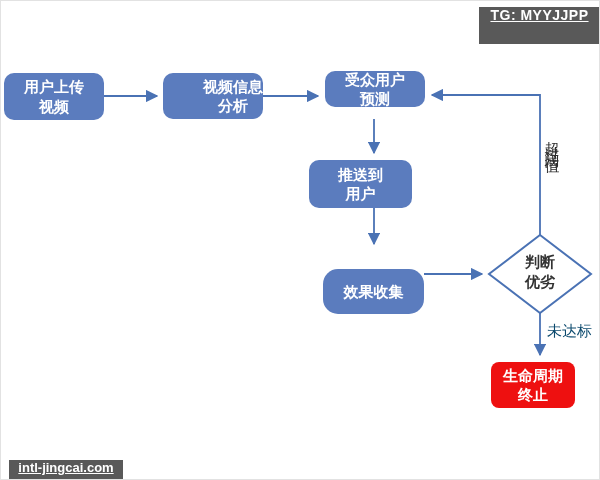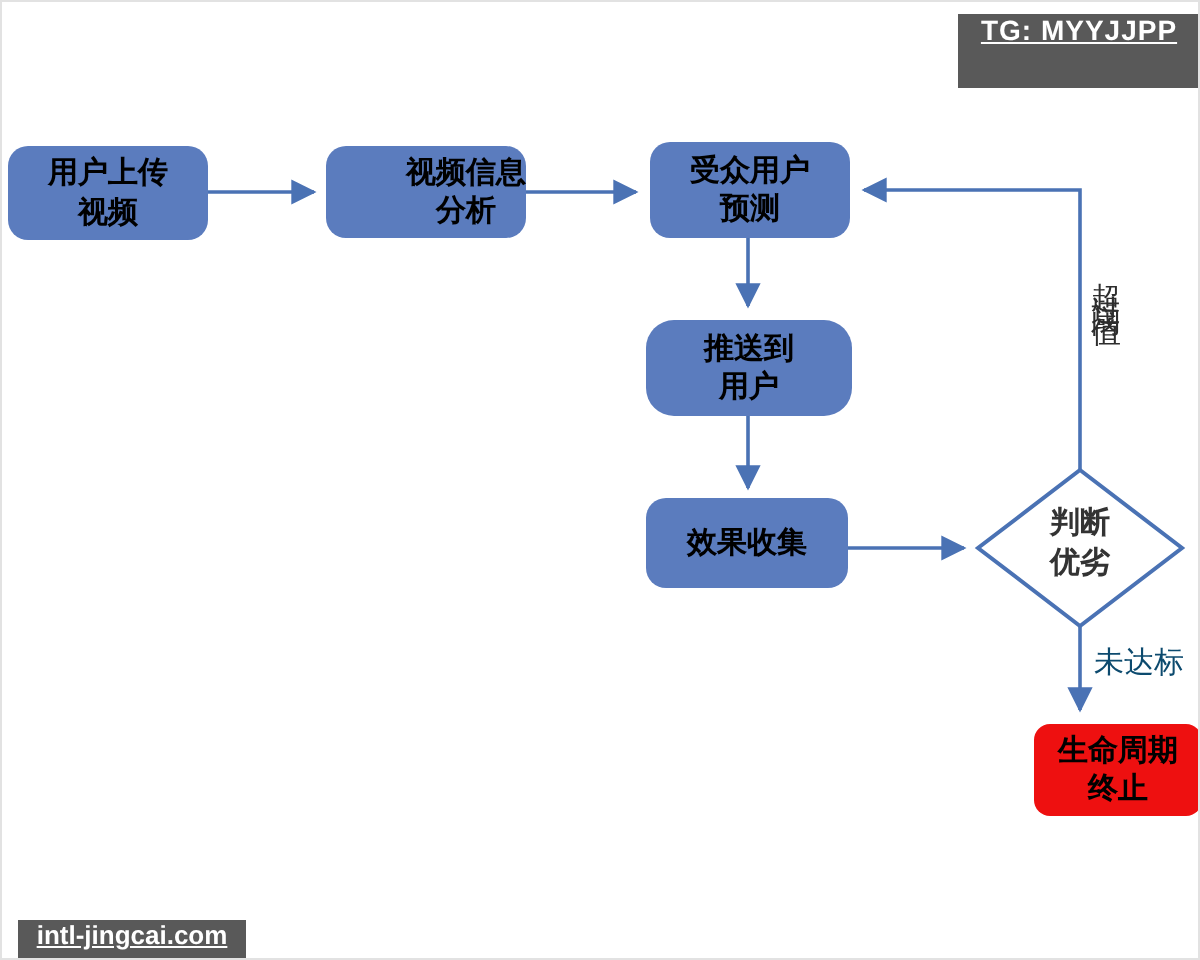--- a/index.html
+++ b/index.html
@@ -15,39 +15,39 @@
   }
   .connectors {
     position: absolute;
     left: 0; top: 0;
     width: 600px; height: 480px;
     pointer-events: none;
   }
   .node {
     position: absolute;
     background: #5b7cbe;
-    color: #000000;
+    color: #ffffff;
     border-radius: 10px;
     display: flex;
     align-items: center;
     justify-content: center;
     text-align: center;
     font-weight: bold;
     font-size: 15px;
     line-height: 1.28;
     white-space: pre-line;
     box-sizing: border-box;
   }
   .node-upload    { left: 3px;   top: 72px;  width: 100px; height: 47px; }
   .node-analyze   { left: 162px; top: 72px;  width: 100px; height: 46px; justify-content: flex-end; }
-  .node-predict   { left: 324px; top: 70px;  width: 100px; height: 48px; }
-  .node-push      { left: 322px; top: 159px; width: 103px; height: 48px; border-radius: 14px; }
-  .node-collect   { left: 322px; top: 248px; width: 101px; height: 45px; }
+  .node-predict   { left: 324px; top: 70px;  width: 100px; height: 36px; }
+  .node-push      { left: 308px; top: 159px; width: 103px; height: 48px; }
+  .node-collect   { left: 322px; top: 268px; width: 101px; height: 45px; border-radius: 15px; }
   .node-terminate {
-    left: 516px; top: 361px; width: 84px; height: 46px;
+    left: 490px; top: 361px; width: 84px; height: 46px;
     background: #ee1010;
     border-radius: 8px;
   }
   .diamond-label {
     position: absolute;
     left: 499px; top: 251px; width: 80px; height: 44px;
     color: #333333;
     font-weight: bold;
     font-size: 15px;
     line-height: 1.3;

